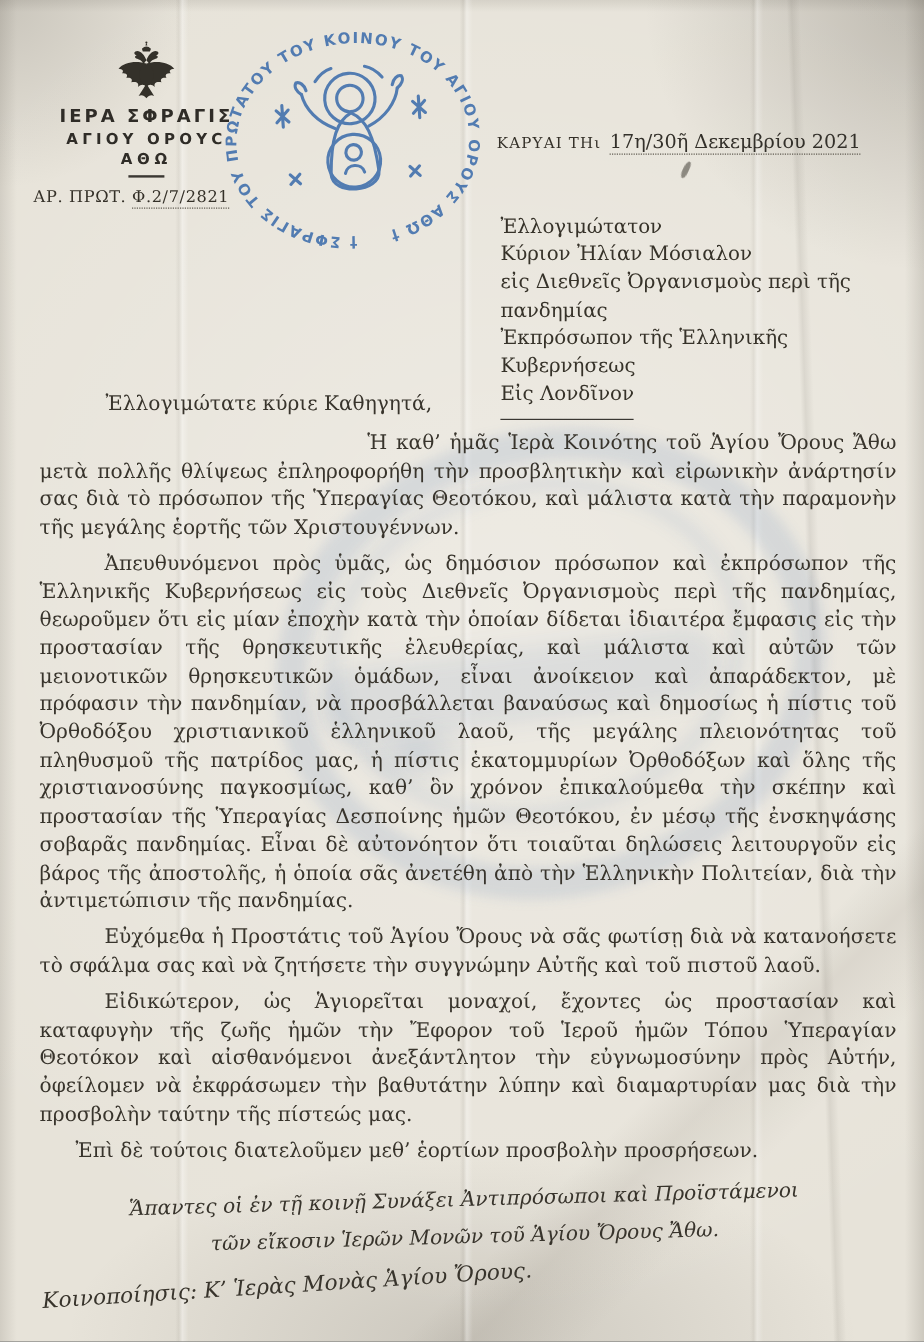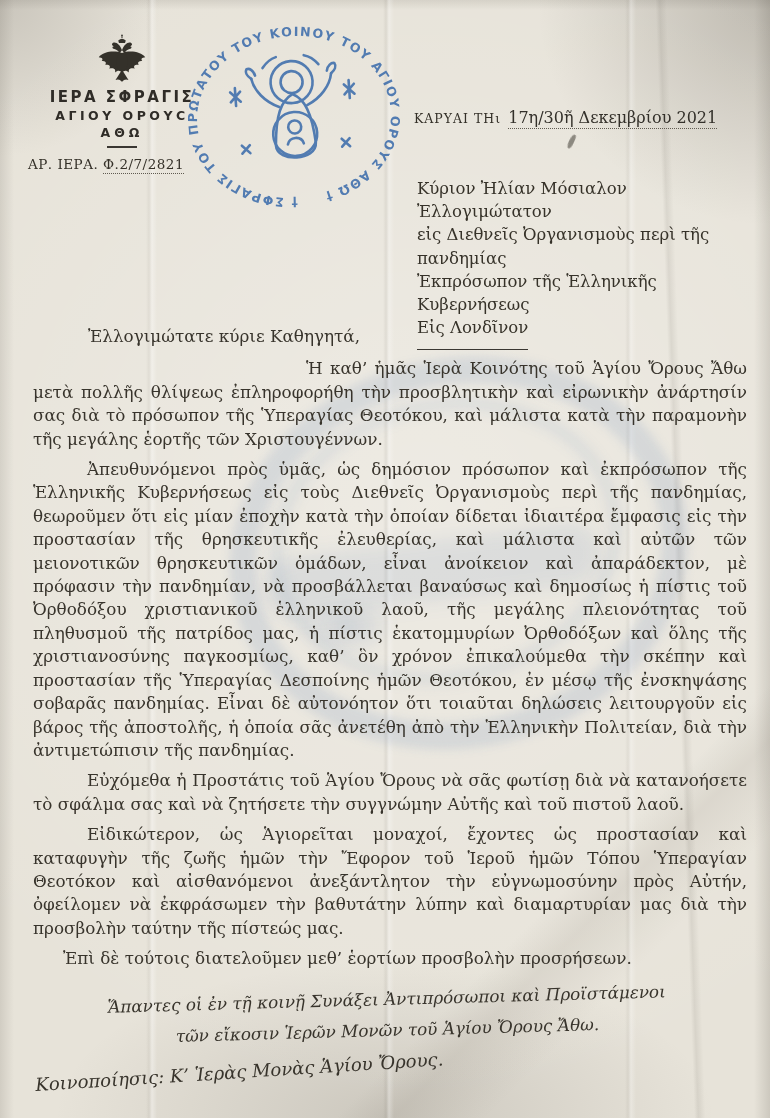--- a/index.html
+++ b/index.html
@@ -106,21 +106,21 @@
         <path d="M50 35 C64 30 85 32 93 43 c-6.5 0.8 -8.5 3 -5.5 7 c-6.5 0 -9.5 2.2 -6.5 7 c-7 -1 -10.5 2 -7.5 7 c-8 -2 -12.5 1 -10.5 7 c-5 -4.5 -9.5 -4.5 -13 0.5 z"></path>
         <ellipse cx="50" cy="52" rx="11" ry="16"></ellipse>
         <path d="M50 66 L38 85 c4.5 -2.2 8.5 -1 12 3.5 c3.5 -4.5 7.5 -5.7 12 -3.5 Z"></path>
       </g>
     </svg>
     <div class="org1">ΙΕΡΑ ΣΦΡΑΓΙΣ</div>
     <div class="org2">ΑΓΙΟΥ ΟΡΟΥC</div>
     <div class="org3">ΑΘΩ</div>
     <div class="lh-rule"></div>
     <div class="proto">
-      <span>ΑΡ. ΙΕΡΑ.</span>
+      <span>ΑΡ. ΠΡΩΤ.</span>
       <span class="dotted">Φ.2/7/2821</span>
     </div>
   </div>
 
   <svg class="seal" width="212" height="182" viewBox="0 0 212 182">
     <defs>
       <path id="sealArc" d="M 106 172 A 97 81 0 1 1 106.02 172" fill="none"></path>
     </defs>
     <g stroke="#2f63a8" fill="none" stroke-width="2.6" opacity="0.88" stroke-linecap="round">
       <text font-family="DejaVu Sans, Liberation Sans, sans-serif" font-size="12.6" font-weight="bold" fill="#2f63a8" stroke="none" letter-spacing="1.4">
@@ -150,22 +150,22 @@
   </svg>
 
   <div class="dateline">
     <span class="place">ΚΑΡΥΑΙ ΤΗι</span>
     <span class="datev dotted">17η/30ῆ Δεκεμβρίου 2021</span>
   </div>
 
   <div class="speck"></div>
 
   <div class="recipient">
+    <div>Ἐλλογιμώτατον</div>
     <div>Κύριον Ἠλίαν Μόσιαλον</div>
-    <div>Ἐλλογιμώτατον</div>
     <div>εἰς Διεθνεῖς Ὀργανισμοὺς περὶ τῆς πανδημίας</div>
     <div>Ἐκπρόσωπον τῆς Ἑλληνικῆς Κυβερνήσεως</div>
     <div><span class="dest">Εἰς Λονδῖνον</span></div>
   </div>
 
   <main class="bodytext">
     <p class="salutation">Ἐλλογιμώτατε κύριε Καθηγητά,</p>
     <p class="indent-lg">Ἡ καθ’ ἡμᾶς Ἱερὰ Κοινότης τοῦ Ἁγίου Ὄρους Ἄθω μετὰ πολλῆς θλίψεως ἐπληροφορήθη τὴν προσβλητικὴν καὶ εἰρωνικὴν ἀνάρτησίν σας διὰ τὸ πρόσωπον τῆς Ὑπεραγίας Θεοτόκου, καὶ μάλιστα κατὰ τὴν παραμονὴν τῆς μεγάλης ἑορτῆς τῶν Χριστουγέννων.</p>
     <p class="indent-md">Ἀπευθυνόμενοι πρὸς ὑμᾶς, ὡς δημόσιον πρόσωπον καὶ ἐκπρόσωπον τῆς Ἑλληνικῆς Κυβερνήσεως εἰς τοὺς Διεθνεῖς Ὀργανισμοὺς περὶ τῆς πανδημίας, θεωροῦμεν ὅτι εἰς μίαν ἐποχὴν κατὰ τὴν ὁποίαν δίδεται ἰδιαιτέρα ἔμφασις εἰς τὴν προστασίαν τῆς θρησκευτικῆς ἐλευθερίας, καὶ μάλιστα καὶ αὐτῶν τῶν μειονοτικῶν θρησκευτικῶν ὁμάδων, εἶναι ἀνοίκειον καὶ ἀπαράδεκτον, μὲ πρόφασιν τὴν πανδημίαν, νὰ προσβάλλεται βαναύσως καὶ δημοσίως ἡ πίστις τοῦ Ὀρθοδόξου χριστιανικοῦ ἑλληνικοῦ λαοῦ, τῆς μεγάλης πλειονότητας τοῦ πληθυσμοῦ τῆς πατρίδος μας, ἡ πίστις ἑκατομμυρίων Ὀρθοδόξων καὶ ὅλης τῆς χριστιανοσύνης παγκοσμίως, καθ’ ὃν χρόνον ἐπικαλούμεθα τὴν σκέπην καὶ προστασίαν τῆς Ὑπεραγίας Δεσποίνης ἡμῶν Θεοτόκου, ἐν μέσῳ τῆς ἐνσκηψάσης σοβαρᾶς πανδημίας. Εἶναι δὲ αὐτονόητον ὅτι τοιαῦται δηλώσεις λειτουργοῦν εἰς βάρος τῆς ἀποστολῆς, ἡ ὁποία σᾶς ἀνετέθη ἀπὸ τὴν Ἑλληνικὴν Πολιτείαν, διὰ τὴν ἀντιμετώπισιν τῆς πανδημίας.</p>
     <p class="indent-md">Εὐχόμεθα ἡ Προστάτις τοῦ Ἁγίου Ὄρους νὰ σᾶς φωτίσῃ διὰ νὰ κατανοήσετε τὸ σφάλμα σας καὶ νὰ ζητήσετε τὴν συγγνώμην Αὐτῆς καὶ τοῦ πιστοῦ λαοῦ.</p>

